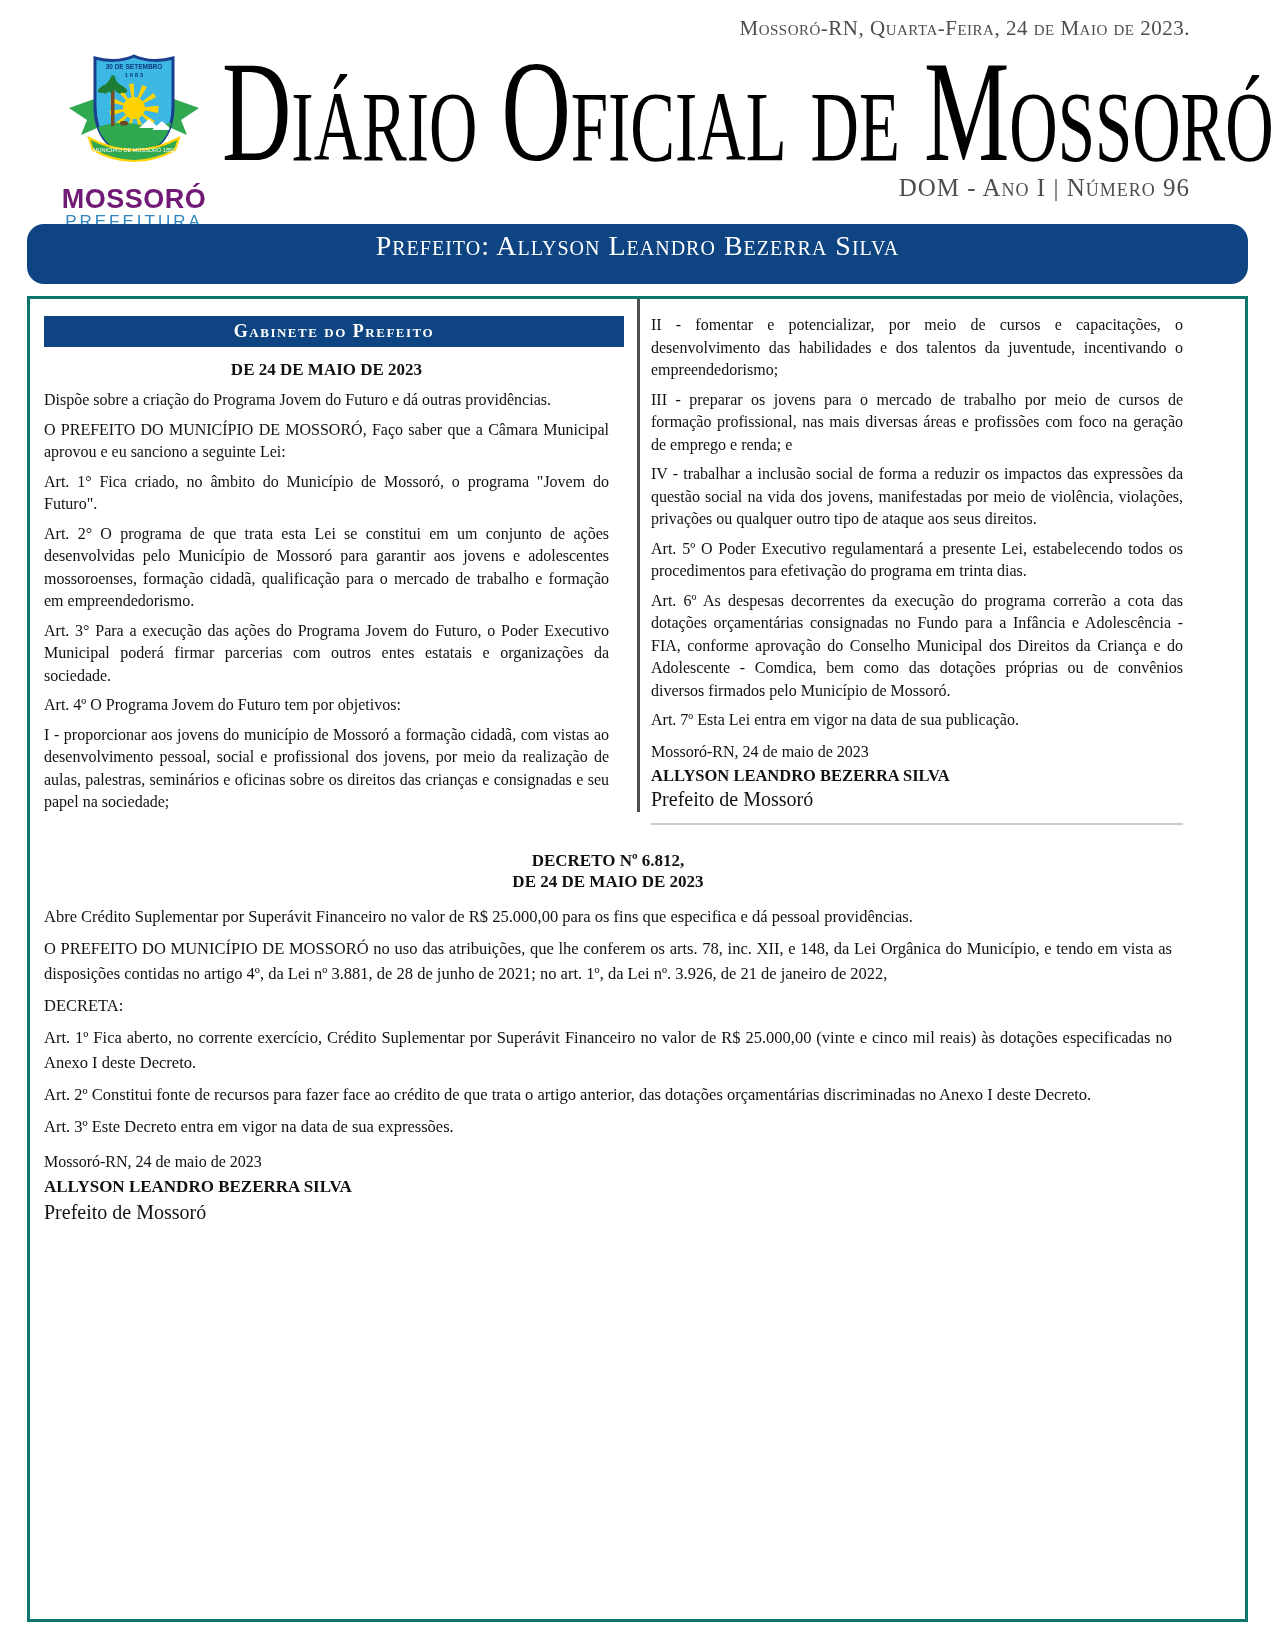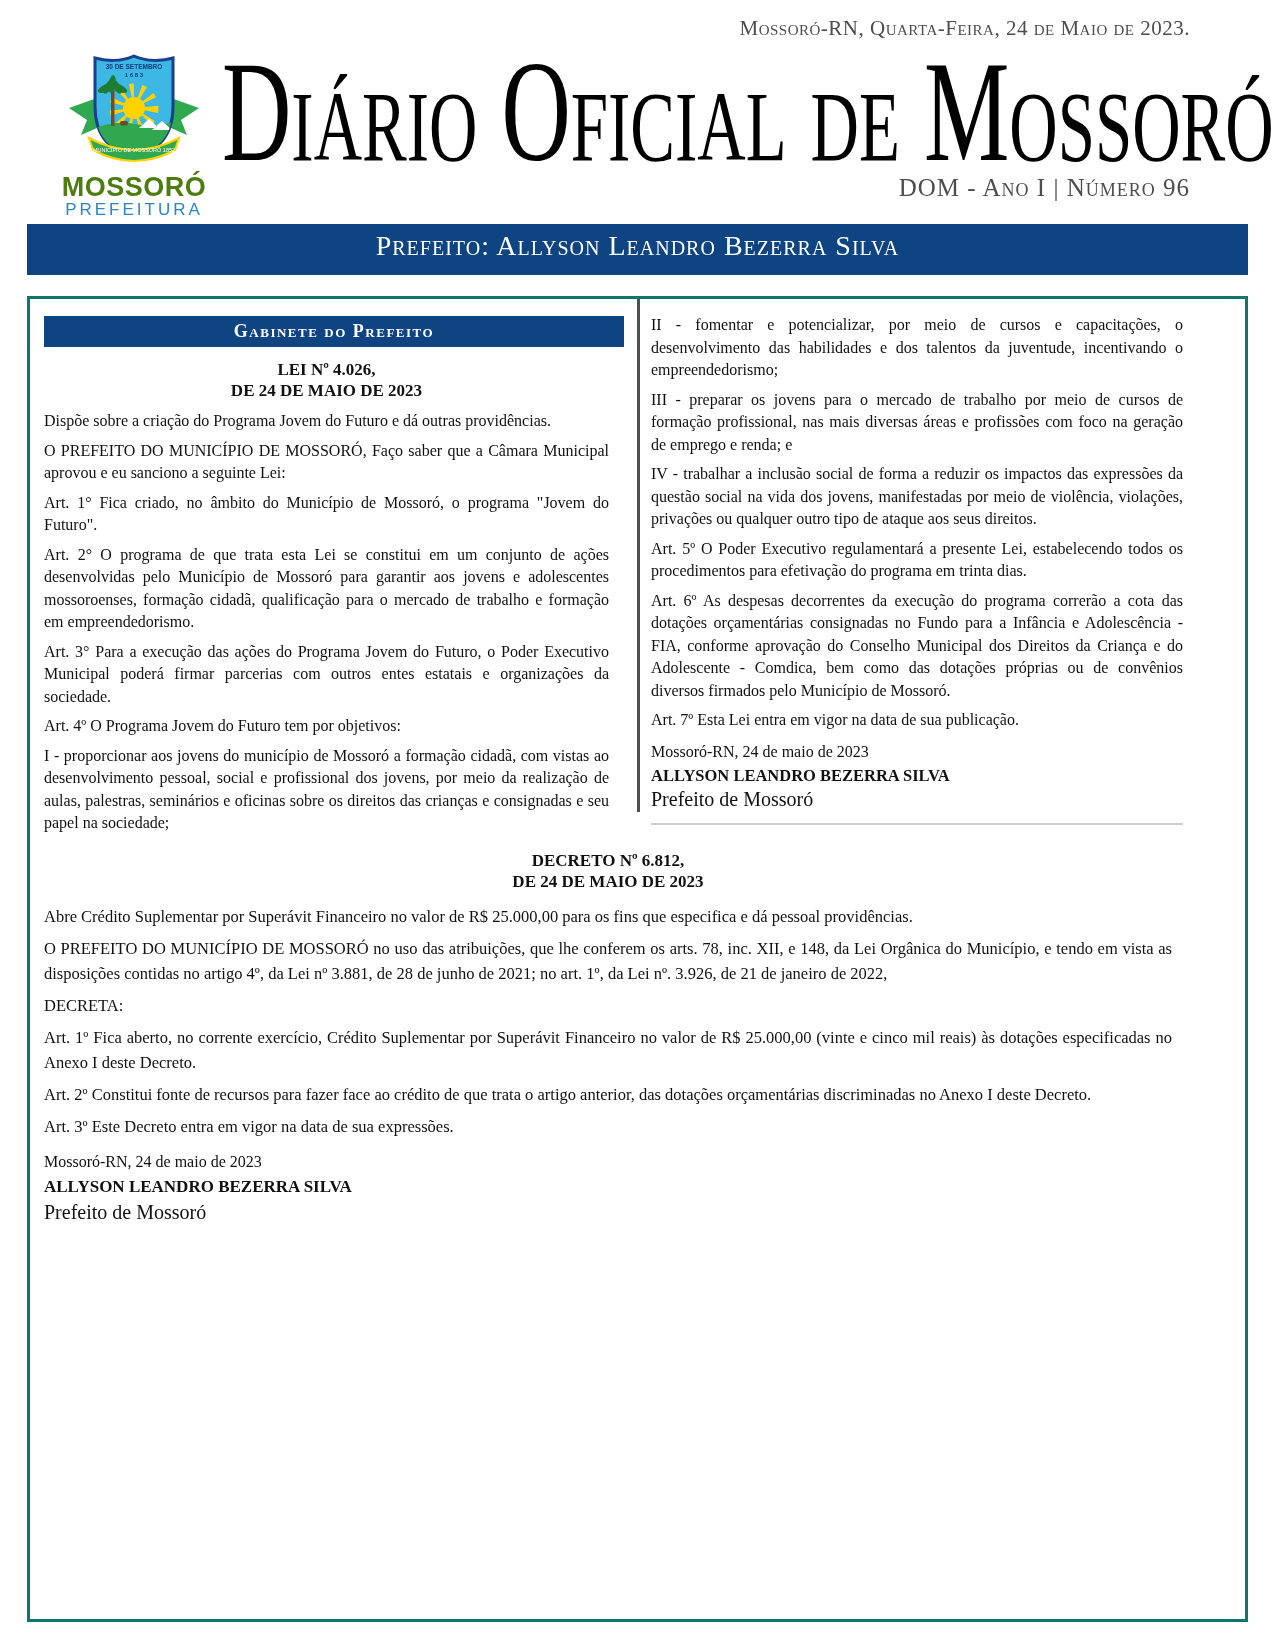--- a/index.html
+++ b/index.html
@@ -15,44 +15,44 @@
   .date-line{
     position:absolute;top:16px;right:85px;
     font-variant:small-caps;font-size:21px;letter-spacing:.5px;
     color:#4d4d4d;
   }
   .logo{
     position:absolute;left:45px;top:48px;width:178px;text-align:center;
   }
   .logo-city{
     font-family:"Liberation Sans","DejaVu Sans",sans-serif;
-    font-weight:bold;font-size:27px;letter-spacing:.5px;color:#4d7c0f;
-    margin-top:4px;line-height:26px;
+    font-weight:bold;font-size:27px;letter-spacing:.5px;color:#701a75;
+    margin-top:16px;line-height:26px;
   }
   .logo-org{
     font-family:"Liberation Sans","DejaVu Sans",sans-serif;
     font-size:17px;letter-spacing:3px;color:#2e86c1;line-height:20px;
   }
   .masthead{
     position:absolute;left:222px;top:44px;width:968px;
     text-align:center;white-space:nowrap;
     font-variant:small-caps;font-size:96px;line-height:90px;
     transform:scaleY(1.5);transform-origin:center top;
     color:#000;
   }
   .edition-line{
     position:absolute;top:174px;right:85px;
     font-variant:small-caps;font-size:25px;letter-spacing:1px;
     color:#4d4d4d;
   }
   .prefeito-banner{
-    position:absolute;left:27px;right:27px;top:224px;height:51px;
+    position:absolute;left:27px;right:27px;top:224px;height:60px;
     background:#0e4481;color:#ffffff;
     font-variant:small-caps;font-size:28px;letter-spacing:1px;
-    line-height:44px;text-align:center;
+    line-height:44px;text-align:center;border-radius:17px;
   }
   
   .main-box{
     position:absolute;left:27px;top:296px;
     width:1215px;height:1320px;
     border:3px solid #0f766e;
   }
   .col-divider{
     position:absolute;left:607px;top:0;width:3px;height:513px;
     background:#4f4f4f;
@@ -151,21 +151,20 @@
 <div class="edition-line">DOM - Ano I | Número 96</div>
 
 <div class="prefeito-banner">Prefeito: Allyson Leandro Bezerra Silva</div>
 
 <div class="main-box">
   <div class="col-divider"></div>
 
   <div class="col-left">
     <div class="section-bar">Gabinete do Prefeito</div>
     <div class="doc-title">
-      <div>LEI Nº 4.026,</div>
       <div>DE 24 DE MAIO DE 2023</div>
     </div>
     <p class="body">Dispõe sobre a criação do Programa Jovem do Futuro e dá outras providências.</p>
     <p class="body">O PREFEITO DO MUNICÍPIO DE MOSSORÓ, Faço saber que a Câmara Municipal aprovou e eu sanciono a seguinte Lei:</p>
     <p class="body">Art. 1° Fica criado, no âmbito do Município de Mossoró, o programa "Jovem do Futuro".</p>
     <p class="body">Art. 2° O programa de que trata esta Lei se constitui em um conjunto de ações desenvolvidas pelo Município de Mossoró para garantir aos jovens e adolescentes mossoroenses, formação cidadã, qualificação para o mercado de trabalho e formação em empreendedorismo.</p>
     <p class="body">Art. 3° Para a execução das ações do Programa Jovem do Futuro, o Poder Executivo Municipal poderá firmar parcerias com outros entes estatais e organizações da sociedade.</p>
     <p class="body">Art. 4º O Programa Jovem do Futuro tem por objetivos:</p>
     <p class="body">I - proporcionar aos jovens do município de Mossoró a formação cidadã, com vistas ao desenvolvimento pessoal, social e profissional dos jovens, por meio da realização de aulas, palestras, seminários e oficinas sobre os direitos das crianças e consignadas e seu papel na sociedade;</p>
   </div>

